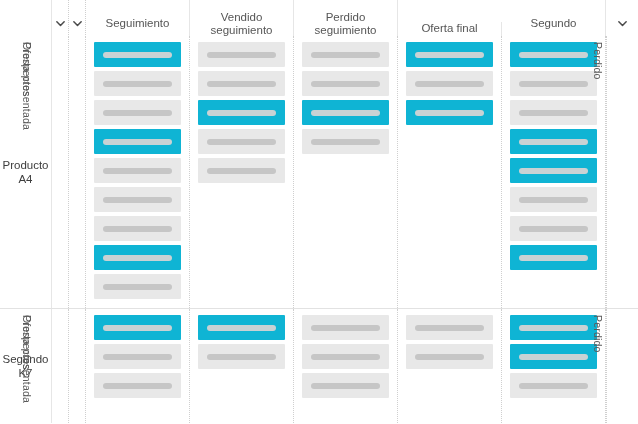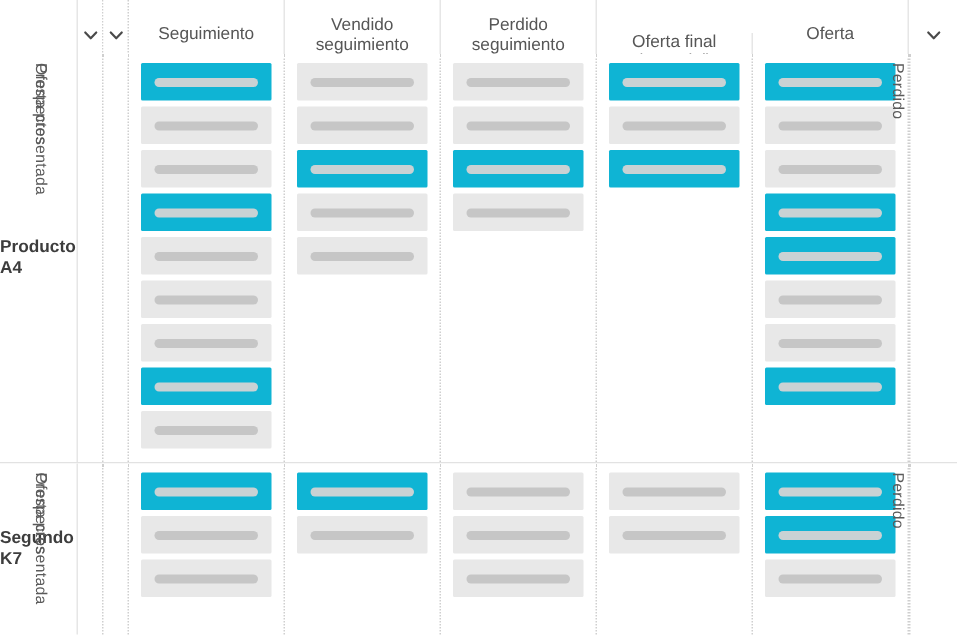--- a/index.html
+++ b/index.html
@@ -58,26 +58,25 @@
     background: #fff;
     border-bottom: 1px solid #e2e2e2;
   }
   .prow.last { border-bottom: none; }
 
   
   .pname {
     width: 52px;
     flex: 0 0 52px;
     display: flex; align-items: center; justify-content: center;
-    text-align: left;
+    text-align: center;
     font-size: 11.5px;
     color: #3d3d3d;
     line-height: 14px;
     border-right: 1px solid #e6e6e6;
-    font-weight: bold;
   }
 
   
   .vcol {
     flex: 0 0 17px;
     width: 17px;
     position: relative;
     border-right: 1px dotted #cfcfcf;
   }
   .vcol .vtxt {
@@ -158,21 +157,21 @@
       <span>Perdido seguimiento</span>
       <span class="underline" style="background:#d8483e;"></span>
     </div>
 
     <div class="hcell" style="flex:0 0 104px;width:104px;margin-top:22px;">
       <span>Oferta final (especial)</span>
       <span class="underline" style="background:#d8483e;"></span>
     </div>
 
     <div class="hcell" style="flex:0 0 104px;width:104px;">
-      <span>Oferta</span>
+      <span>Segundo</span>
       <span class="underline" style="background:#29abe2;"></span>
     </div>
 
     <div class="hcell nobdr" style="flex:1 1 auto;">
       <span class="chev">
         <svg width="11" height="11" viewBox="0 0 12 12">
             <path d="M2 4 L6 8.2 L10 4" fill="none" stroke="#4a4a4a" stroke-width="1.6" stroke-linecap="round" stroke-linejoin="round"></path>
           </svg>
       </span>
     </div>

